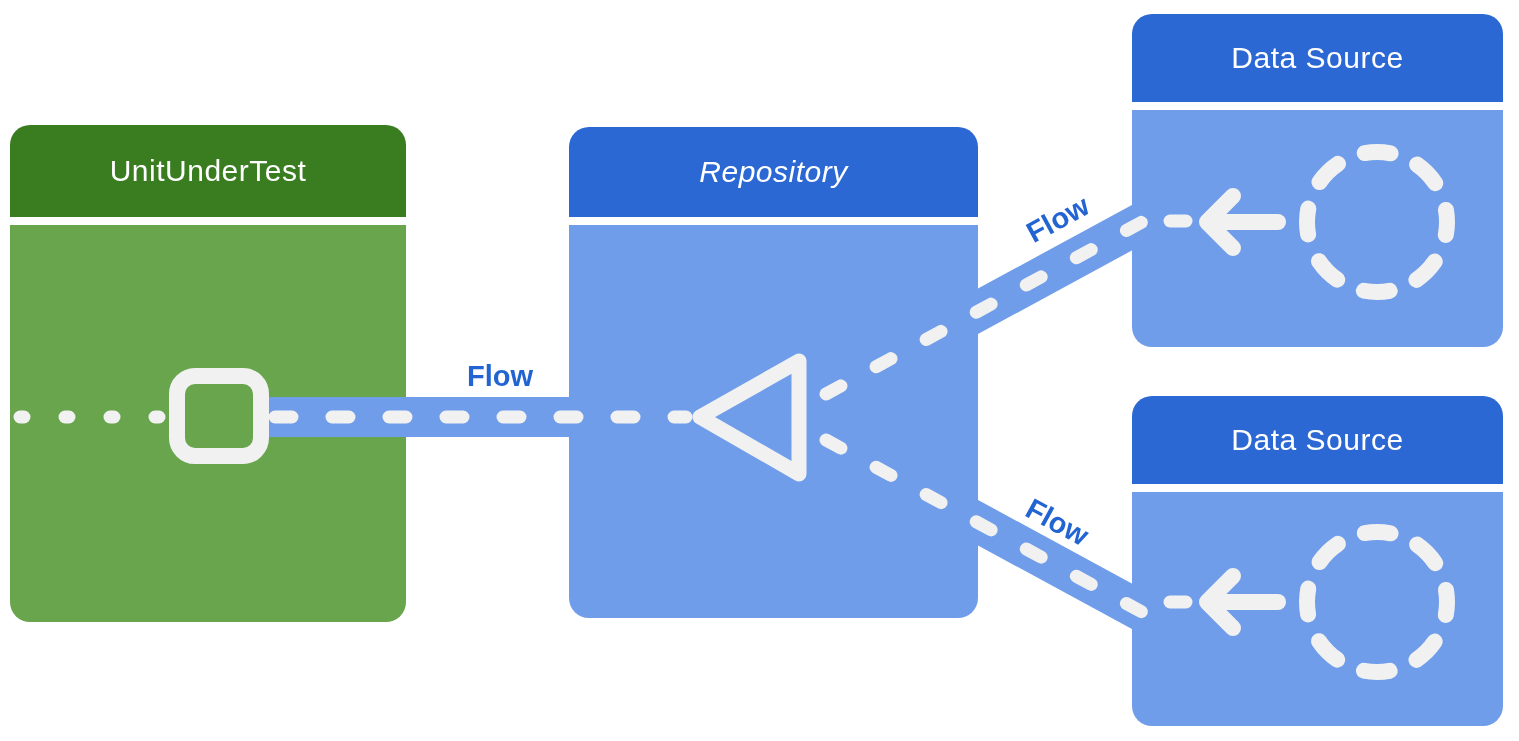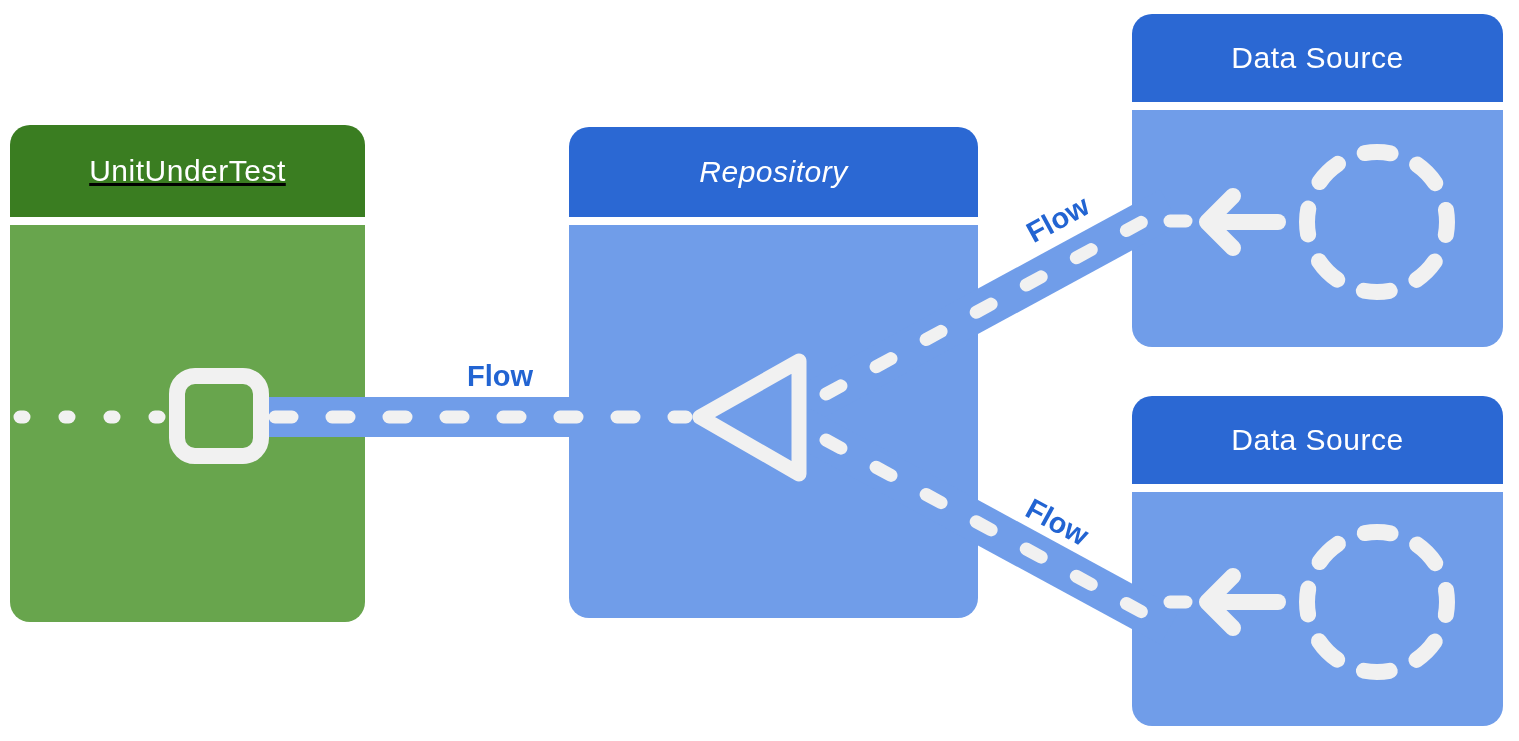--- a/index.html
+++ b/index.html
@@ -28,21 +28,21 @@
   .glyph{stroke:var(--dash-white);fill:none;stroke-linecap:round;stroke-linejoin:round;}
 
   .flow-label{position:absolute;z-index:6;width:100px;text-align:center;
               color:var(--flow-label-blue);font-size:29px;font-weight:700;}
 </style>
 </head>
 <body>
 
 <div class="stage">
 
-  <div class="box green" style="left:10px;top:125px;width:355px;height:497px;text-decoration:underline;">
+  <div class="box green" style="left:10px;top:125px;width:396px;height:497px;">
     <div class="box-header" style="height:92px;">
       <span>UnitUnderTest</span>
     </div>
     <div class="box-body"></div>
   </div>
 
   <div class="box blue" style="left:569px;top:127px;width:409px;height:491px;font-style:italic;">
     <div class="box-header" style="height:90px;">
       <span>Repository</span>
     </div>

